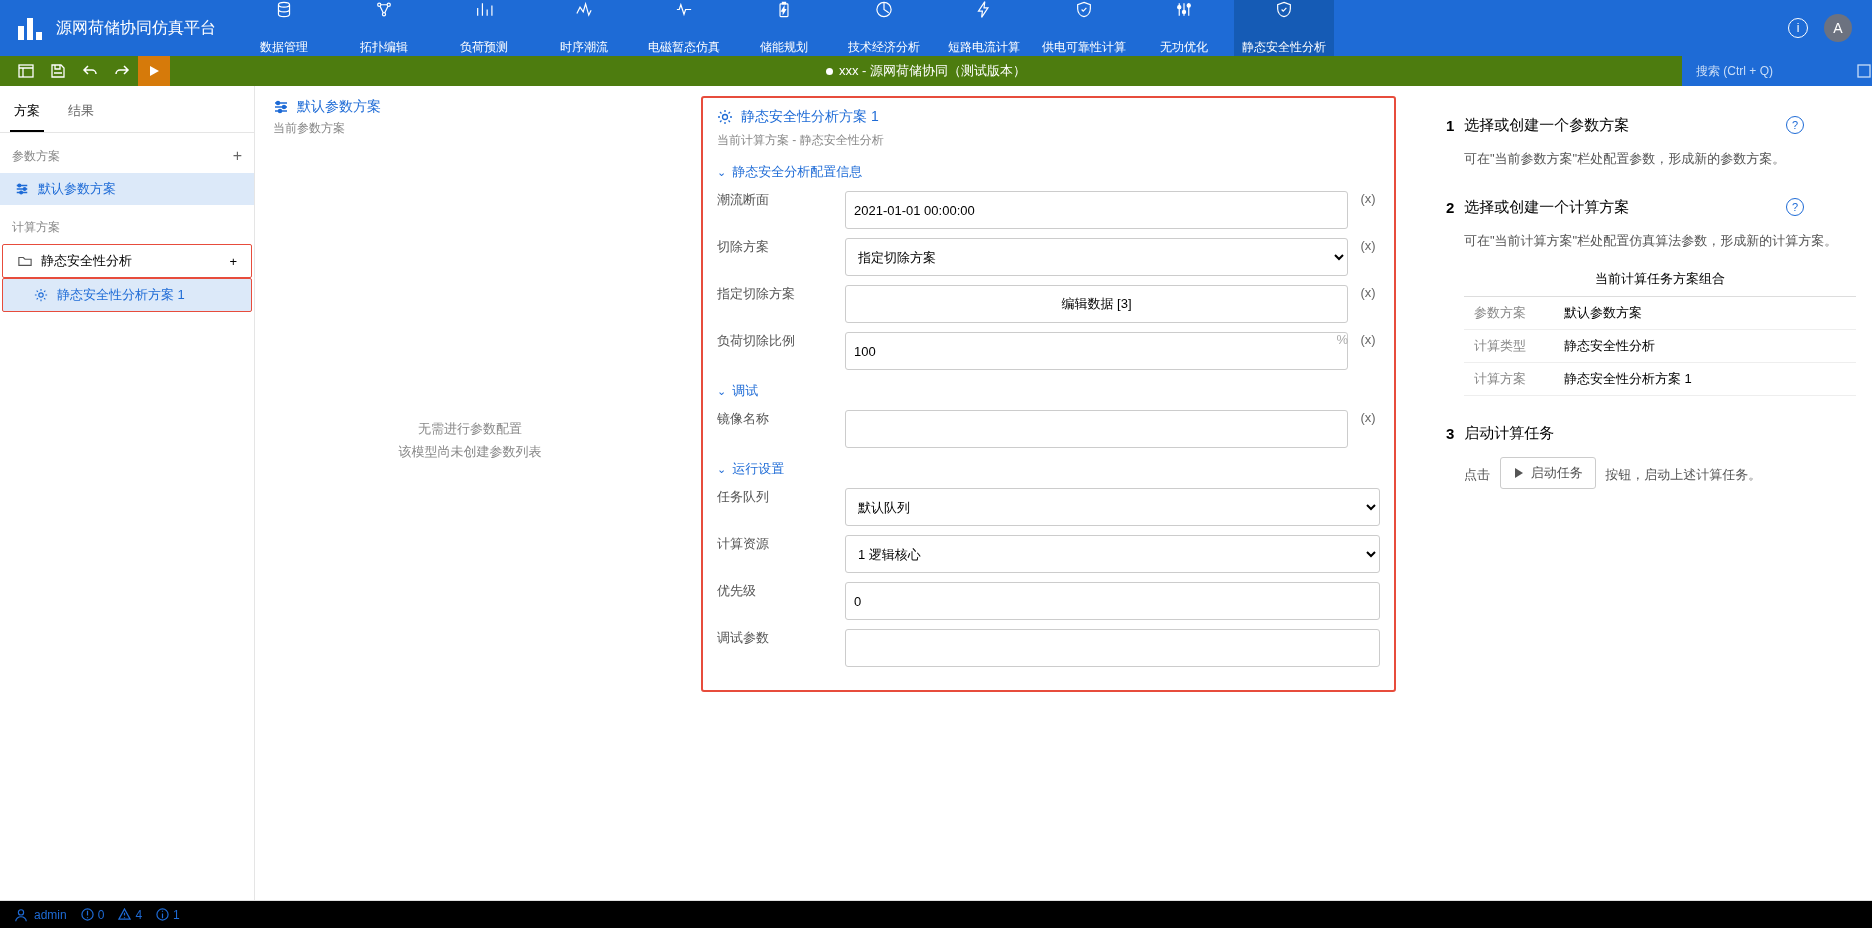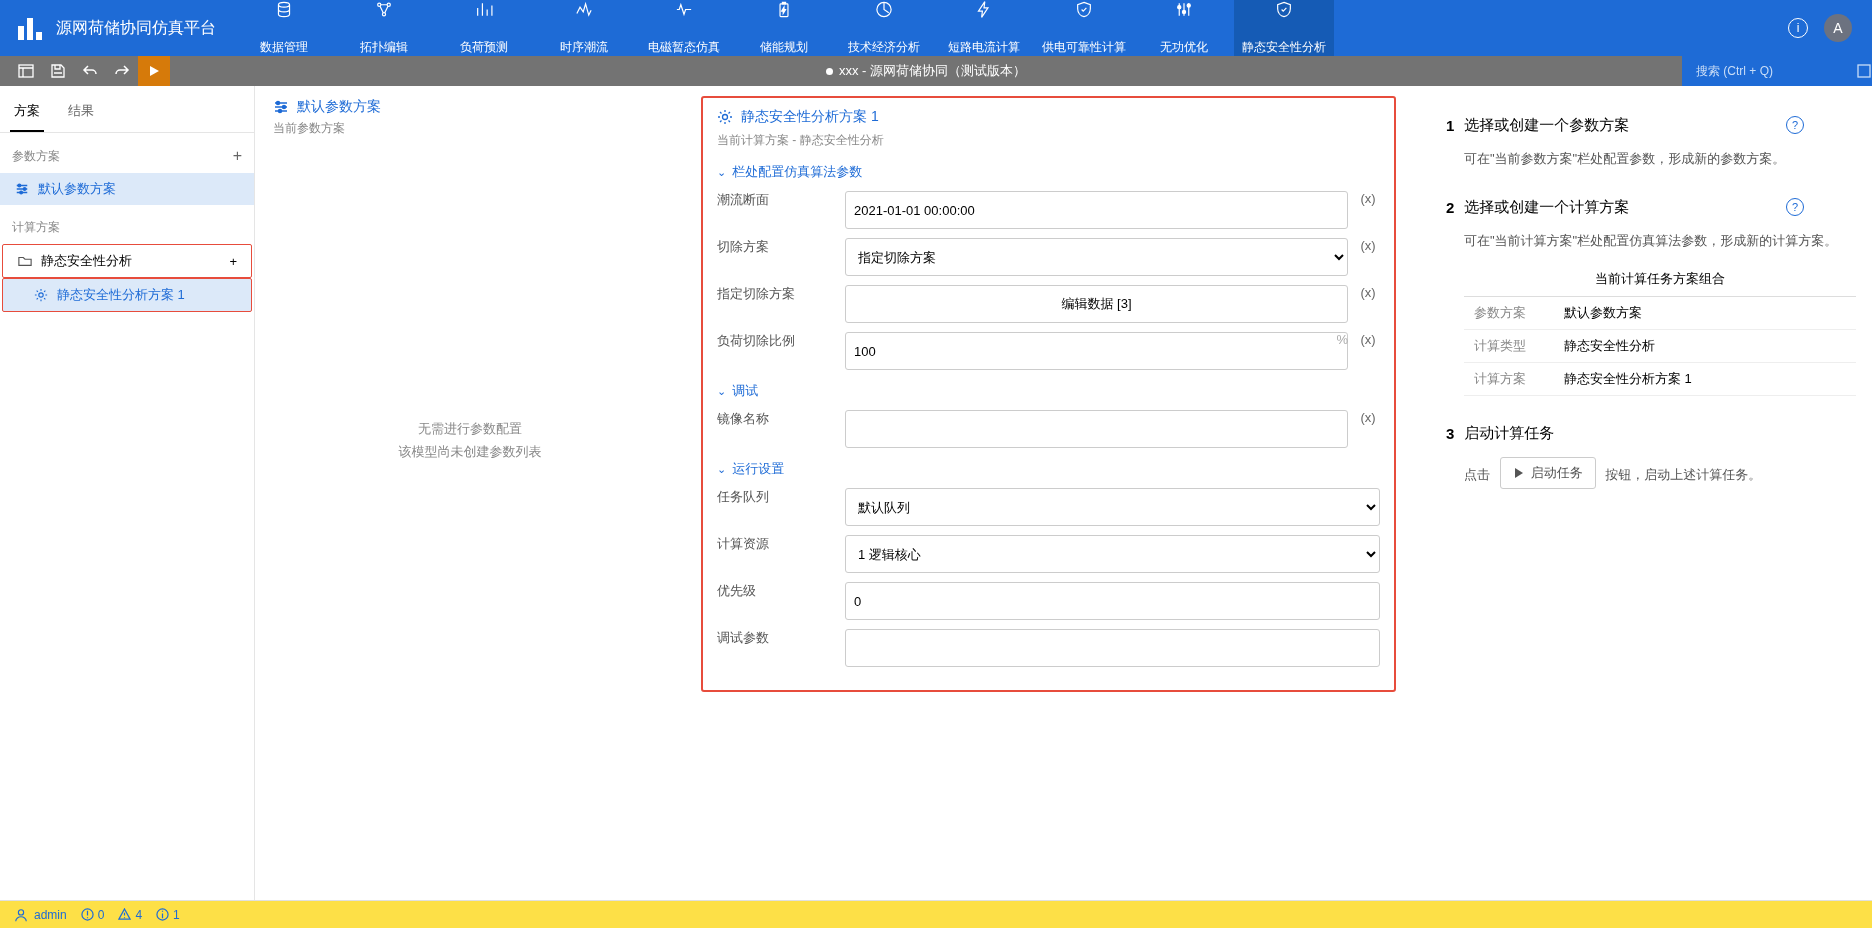--- a/index.html
+++ b/index.html
@@ -14,21 +14,21 @@
 .logo-text { font-size: 16px; font-weight: 500; }
 .nav-items { display: flex; height: 100%; }
 .nav-item { width: 100px; display: flex; flex-direction: column; align-items: center; justify-content: flex-start; gap: 20px; cursor: pointer; font-size: 12px; }
 .nav-item.active { background: #155bb5; }
 .nav-item svg { width: 22px; height: 22px; }
 .nav-right { margin-left: auto; display: flex; align-items: center; gap: 16px; padding-right: 20px; }
 .info-icon { width: 20px; height: 20px; border: 1.5px solid #fff; border-radius: 50%; display:flex;align-items:center;justify-content:center;font-size:12px;}
 .avatar { width: 28px; height: 28px; border-radius: 50%; background: #6c7280; display:flex;align-items:center;justify-content:center;font-size:14px;}
 
 
-.toolbar { height: 30px; background: #737373; display: flex; align-items: center; color: #fff; }
+.toolbar { height: 30px; background: #4d7c0f; display: flex; align-items: center; color: #fff; }
 .tb-left { display: flex; align-items: center; gap: 0; padding-left: 10px; }
 .tb-btn { width: 32px; height: 30px; display:flex;align-items:center;justify-content:center; cursor:pointer; }
 .tb-btn.play { background:#d67a0a; }
 .tb-center { flex: 1; text-align: center; font-size: 13px; }
 .tb-dot { display:inline-block; width:7px; height:7px; background:#fff; border-radius:50%; margin-right:6px; vertical-align:middle;}
 .tb-search { width: 190px; height: 30px; background:#1e6bd6; display:flex; align-items:center; padding:0 8px; gap:6px; color:#c9ddf7;}
 .tb-search input { background:transparent; border:none; outline:none; color:#fff; font-size:12px; flex:1; }
 .tb-search input::placeholder { color:#c9ddf7; }
 .tb-expand { width:24px; display:flex; align-items:center; justify-content:center; }
 
@@ -73,21 +73,21 @@
 .step-num { font-weight:600; }
 .step-desc { color:#555; font-size:13px; padding-left:18px; line-height:1.6; }
 .help { position:absolute; right:34px; top:0; color:#1e6bd6; cursor:pointer; width:18px;height:18px;border:1.5px solid #1e6bd6;border-radius:50%;display:flex;align-items:center;justify-content:center;font-size:11px;}
 .info-table { width:100%; border-collapse:collapse; margin:10px 0 20px 18px; font-size:13px; }
 .info-table th { text-align:center; padding:8px; border-bottom:1px solid #ddd; font-weight:500; }
 .info-table td { padding:7px 10px; border-bottom:1px solid #eee; }
 .info-table td:first-child { color:#888; width:90px; }
 .start-btn { display:inline-flex; align-items:center; gap:6px; border:1px solid #ccc; border-radius:3px; padding:5px 12px; cursor:pointer; margin:0 6px; }
 
 
-.status { height:28px; background:#fde047; border-top:1px solid #e0e0e0; display:flex; align-items:center; padding:0 14px; gap:14px; font-size:12px; }
+.status { height:28px; background:#000000; border-top:1px solid #e0e0e0; display:flex; align-items:center; padding:0 14px; gap:14px; font-size:12px; }
 .status .user { display:flex; align-items:center; gap:6px; color:#1e6bd6; cursor:pointer; }
 .status .stat { display:flex; align-items:center; gap:4px; cursor:pointer; }
 .stat.err{color:#1e6bd6}.stat.warn{color:#1e6bd6}.stat.info{color:#1e6bd6}
 </style>
 </head>
 <body>
 
 <div class="topnav">
   <div class="logo">
     <div class="logo-icon">
@@ -300,21 +300,21 @@
           <svg width="16" height="16" viewBox="0 0 16 16" fill="none" stroke="#1e6bd6" stroke-width="1.3">
               <circle cx="8" cy="8" r="2.5"></circle>
               <path d="M8 1v2M8 13v2M1 8h2M13 8h2M3 3l1.5 1.5M11.5 11.5L13 13M13 3l-1.5 1.5M4.5 11.5L3 13"></path>
             </svg>
           <span>静态安全性分析方案 1</span>
         </div>
         <div class="config-sub">当前计算方案 - 静态安全性分析</div>
 
         <div class="collapse-head">
             <span class="chev">⌄</span>
-            <span>栏处配置仿真算法参数</span>
+            <span>静态安全分析配置信息</span>
           </div>
         <div class="form-row">
             <label>潮流断面</label>
             <div class="ctrl"><input value="2021-01-01 00:00:00" style=""></div>
             <span class="reset">(x)</span>
           </div>
         <div class="form-row">
             <label>切除方案</label>
             <div class="ctrl"><select><option>指定切除方案</option></select></div>
             <span class="reset">(x)</span>

